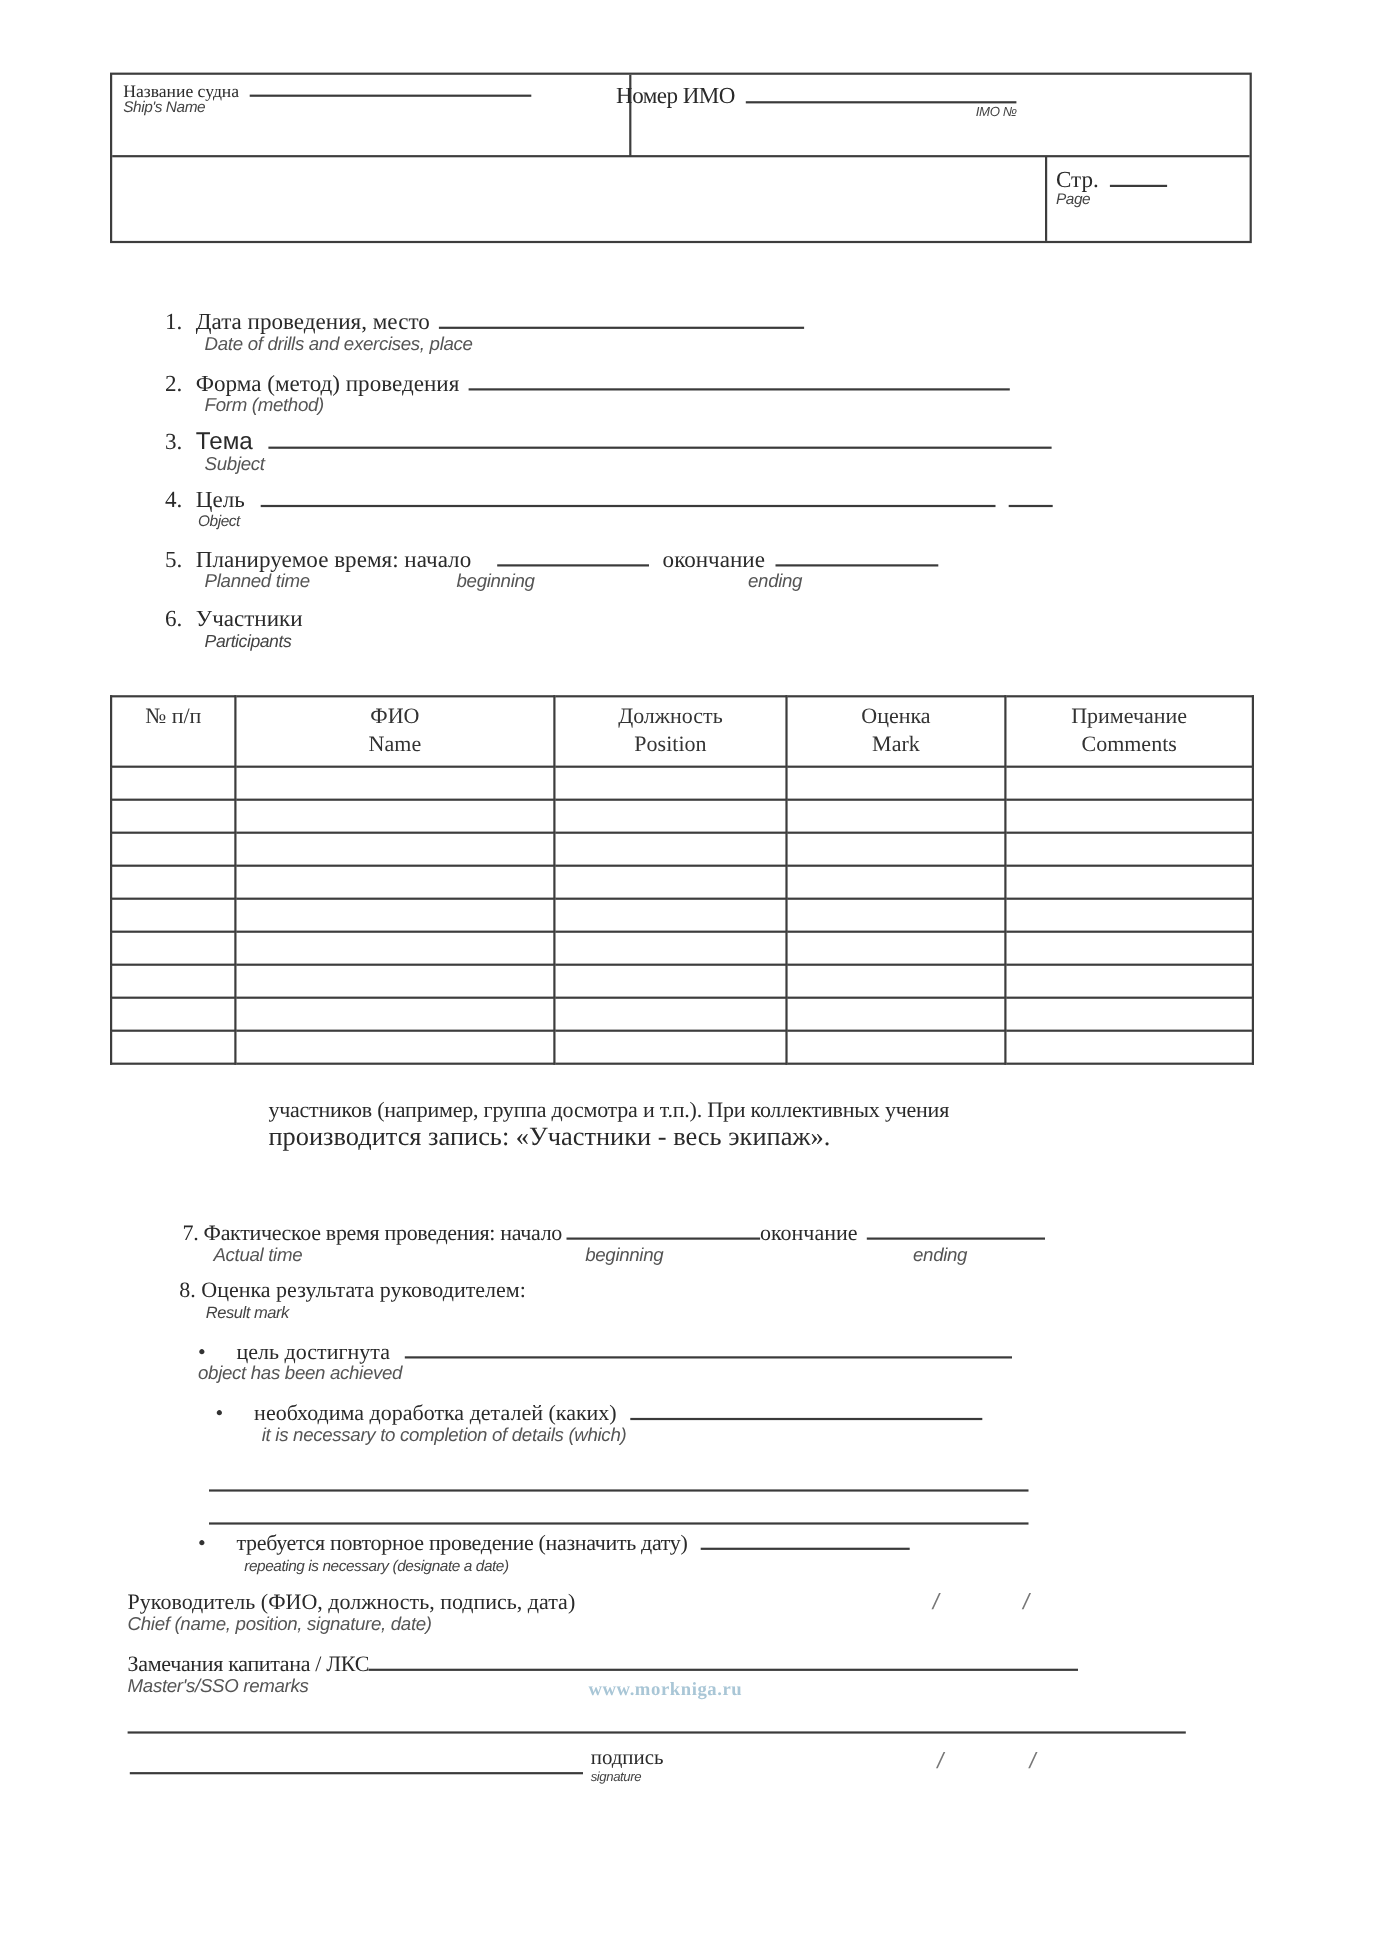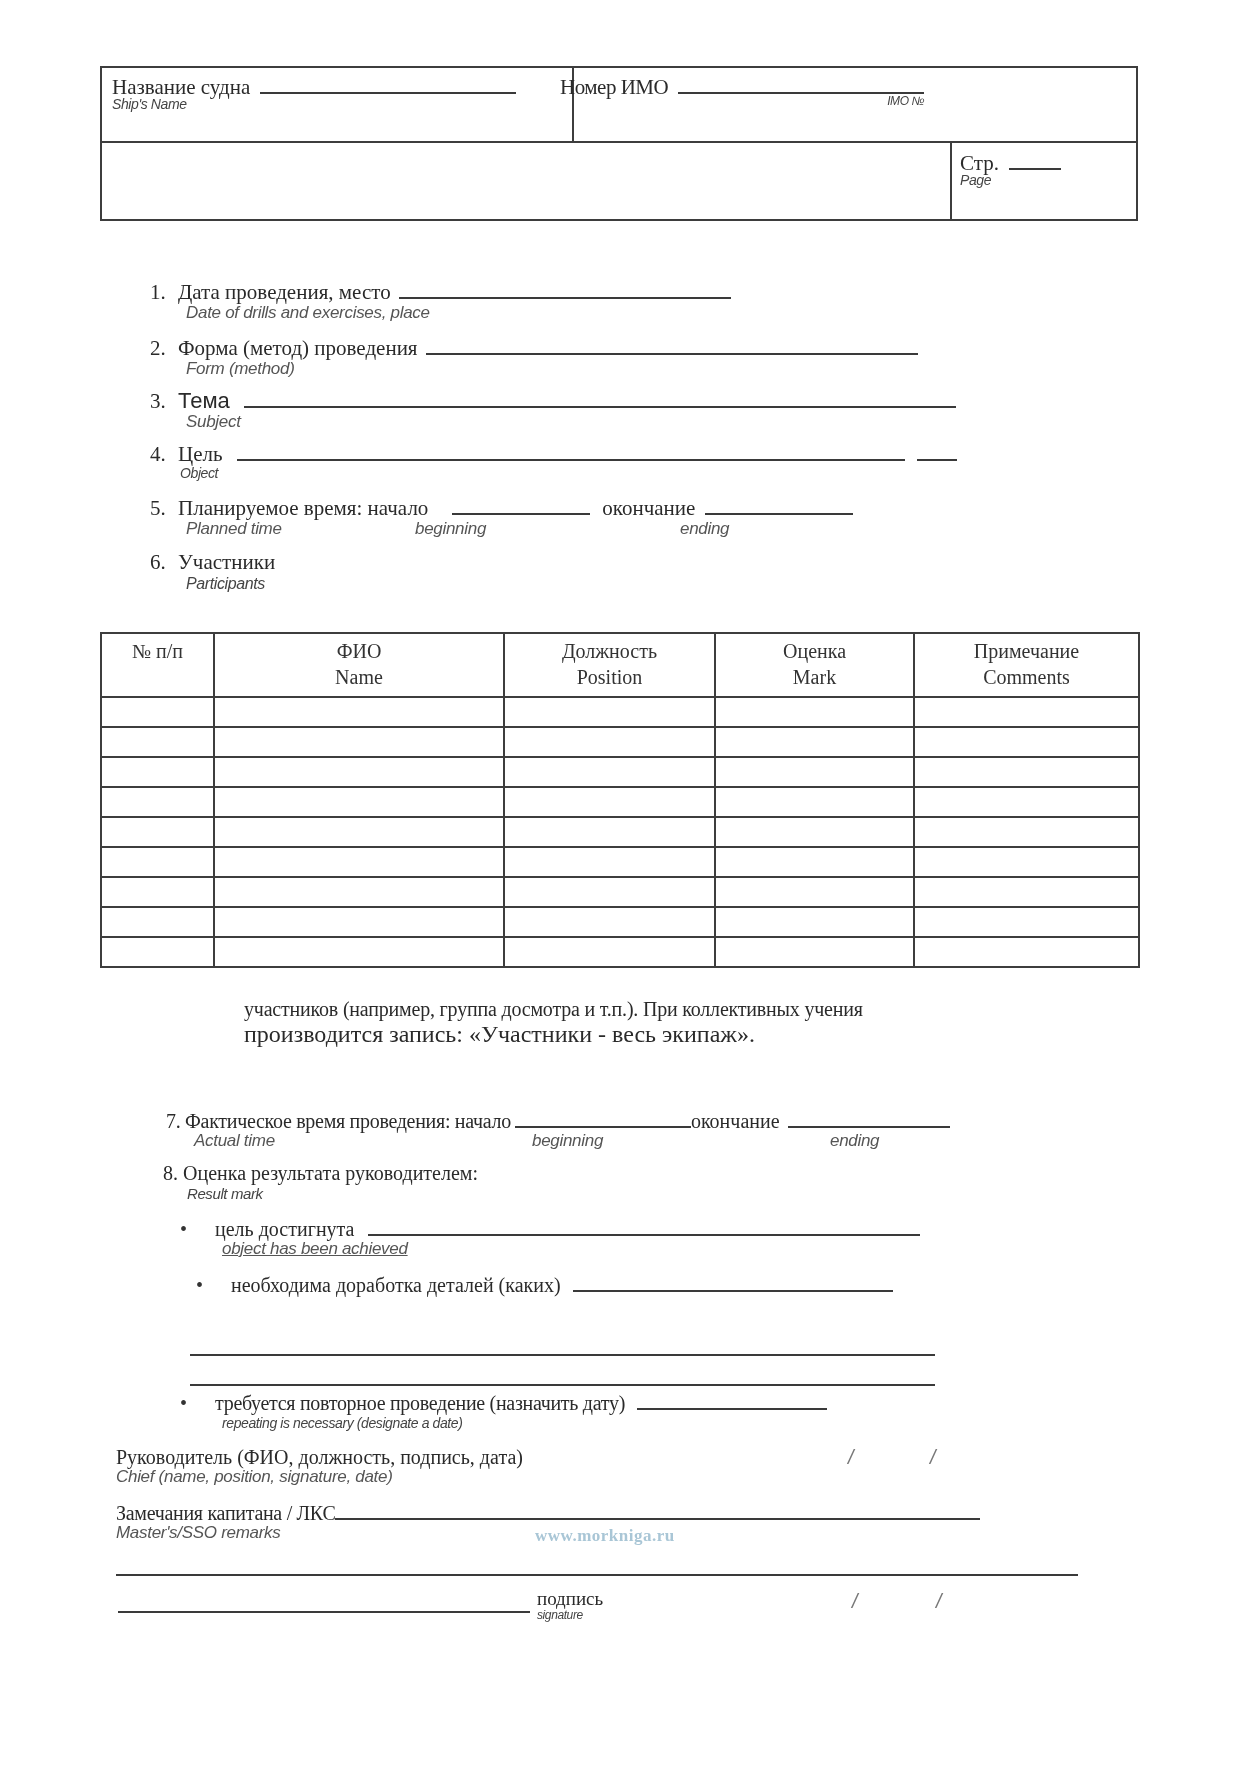--- a/index.html
+++ b/index.html
@@ -31,21 +31,21 @@
 </style>
 </head>
 <body>
 
 <div id="hdr" class="abs">
   <div class="hline"></div>
   <div class="v1"></div>
   <div class="v2"></div>
 
   <div class="abs" style="left:10px; top:7px;">
-    <span class="ru" style="font-size:21px;">Название судна</span>
+    <span class="ru" style="font-size:16px;">Название судна</span>
     <span class="blank" style="width:256px; margin-left:6px;"></span>
     <div class="en-small" style="margin-top:-4px;">Ship's Name</div>
   </div>
 
   <div class="abs" style="left:458px; top:7px;text-align:right;">
     <span class="ru" style="font-size:21px; letter-spacing:-0.5px;">Номер ИМО</span>
     <span class="blank" style="width:246px; margin-left:6px;"></span>
     <div class="en-small" style="margin-top:-6px; font-size:12px;">IMO №</div>
   </div>
 
@@ -215,27 +215,28 @@
 
 <div class="abs" style="left:163px; top:1162px;">
   <div class="ru" style="font-size:20px;">8. Оценка результата руководителем:</div>
   <div class="en-small" style="margin-left:24px; font-size:15px;">Result mark</div>
 </div>
 
 <div class="abs" style="left:180px; top:1218px;">
   <span class="bullet">•</span>
   <span class="ru" style="font-size:20px; margin-left:24px;">цель достигнута</span>
   <span class="blank" style="width:552px; margin-left:10px;"></span>
-  <div class="en" style="margin-left:42px; margin-top:-2px;text-decoration:underline;">object has been achieved</div>
+  <div class="en" style="margin-top:-2px;">object has been achieved</div>
 </div>
 
 <div class="abs" style="left:196px; top:1274px;">
   <span class="bullet">•</span>
   <span class="ru" style="font-size:20px; margin-left:24px;">необходима доработка деталей (каких)</span>
   <span class="blank" style="width:320px; margin-left:8px;"></span>
+  <div class="en" style="margin-left:42px; margin-top:-2px;">it is necessary to completion of details (which)</div>
 </div>
 
 <div class="line" style="left:190px; top:1354px; width:745px;"></div>
 <div class="line" style="left:190px; top:1384px; width:745px;"></div>
 
 <div class="abs" style="left:180px; top:1392px;">
   <span class="bullet">•</span>
   <span class="ru" style="font-size:20px; margin-left:24px; letter-spacing:-0.3px;">требуется повторное проведение (назначить дату)</span>
   <span class="blank" style="width:190px; margin-left:8px;"></span>
   <div class="en-small" style="margin-left:42px; margin-top:0px;">repeating is necessary (designate a date)</div>

